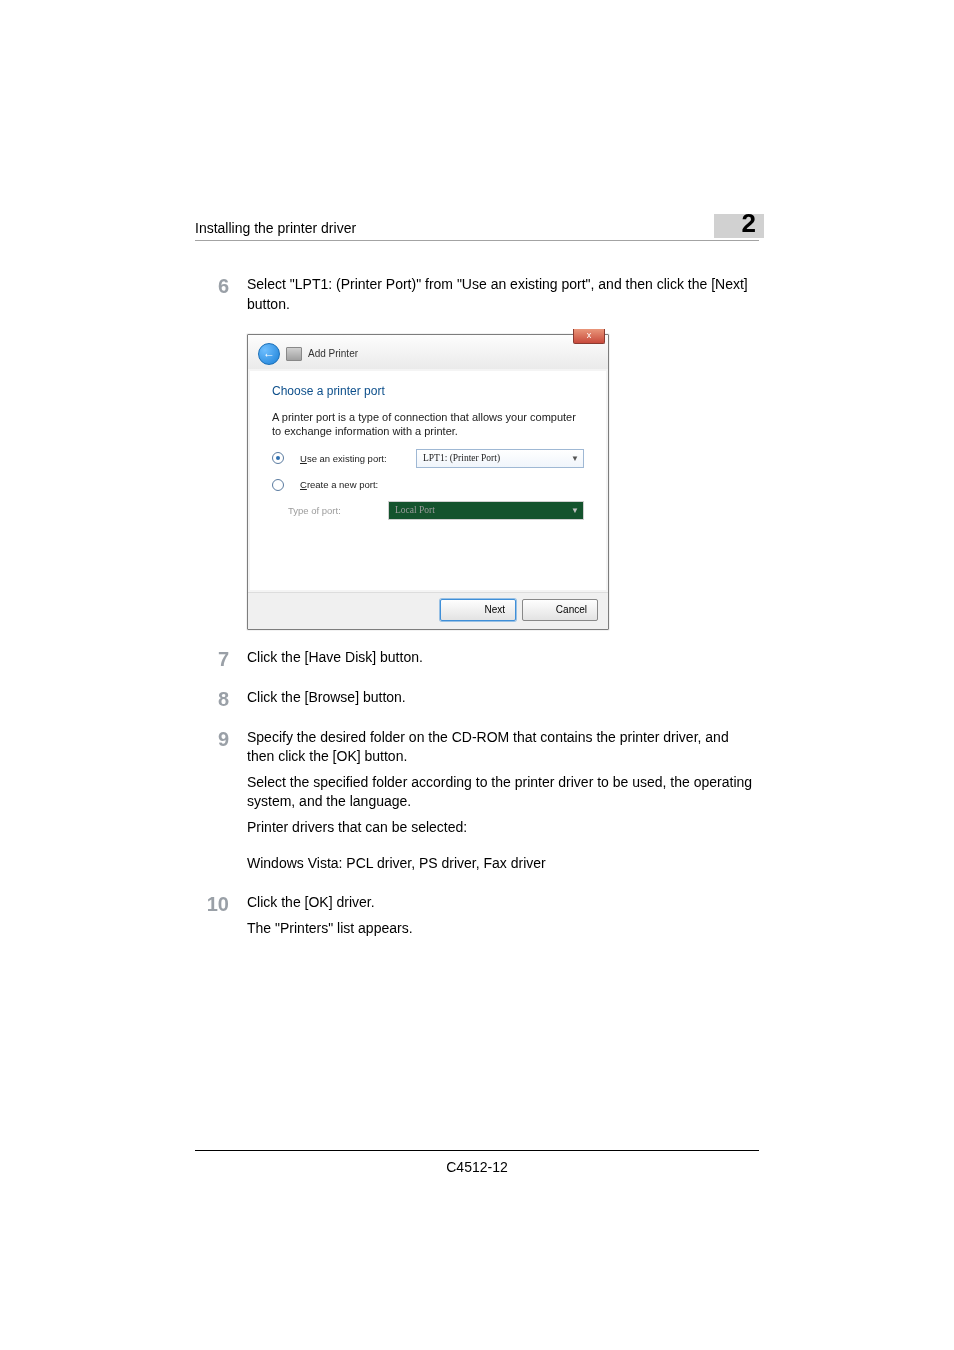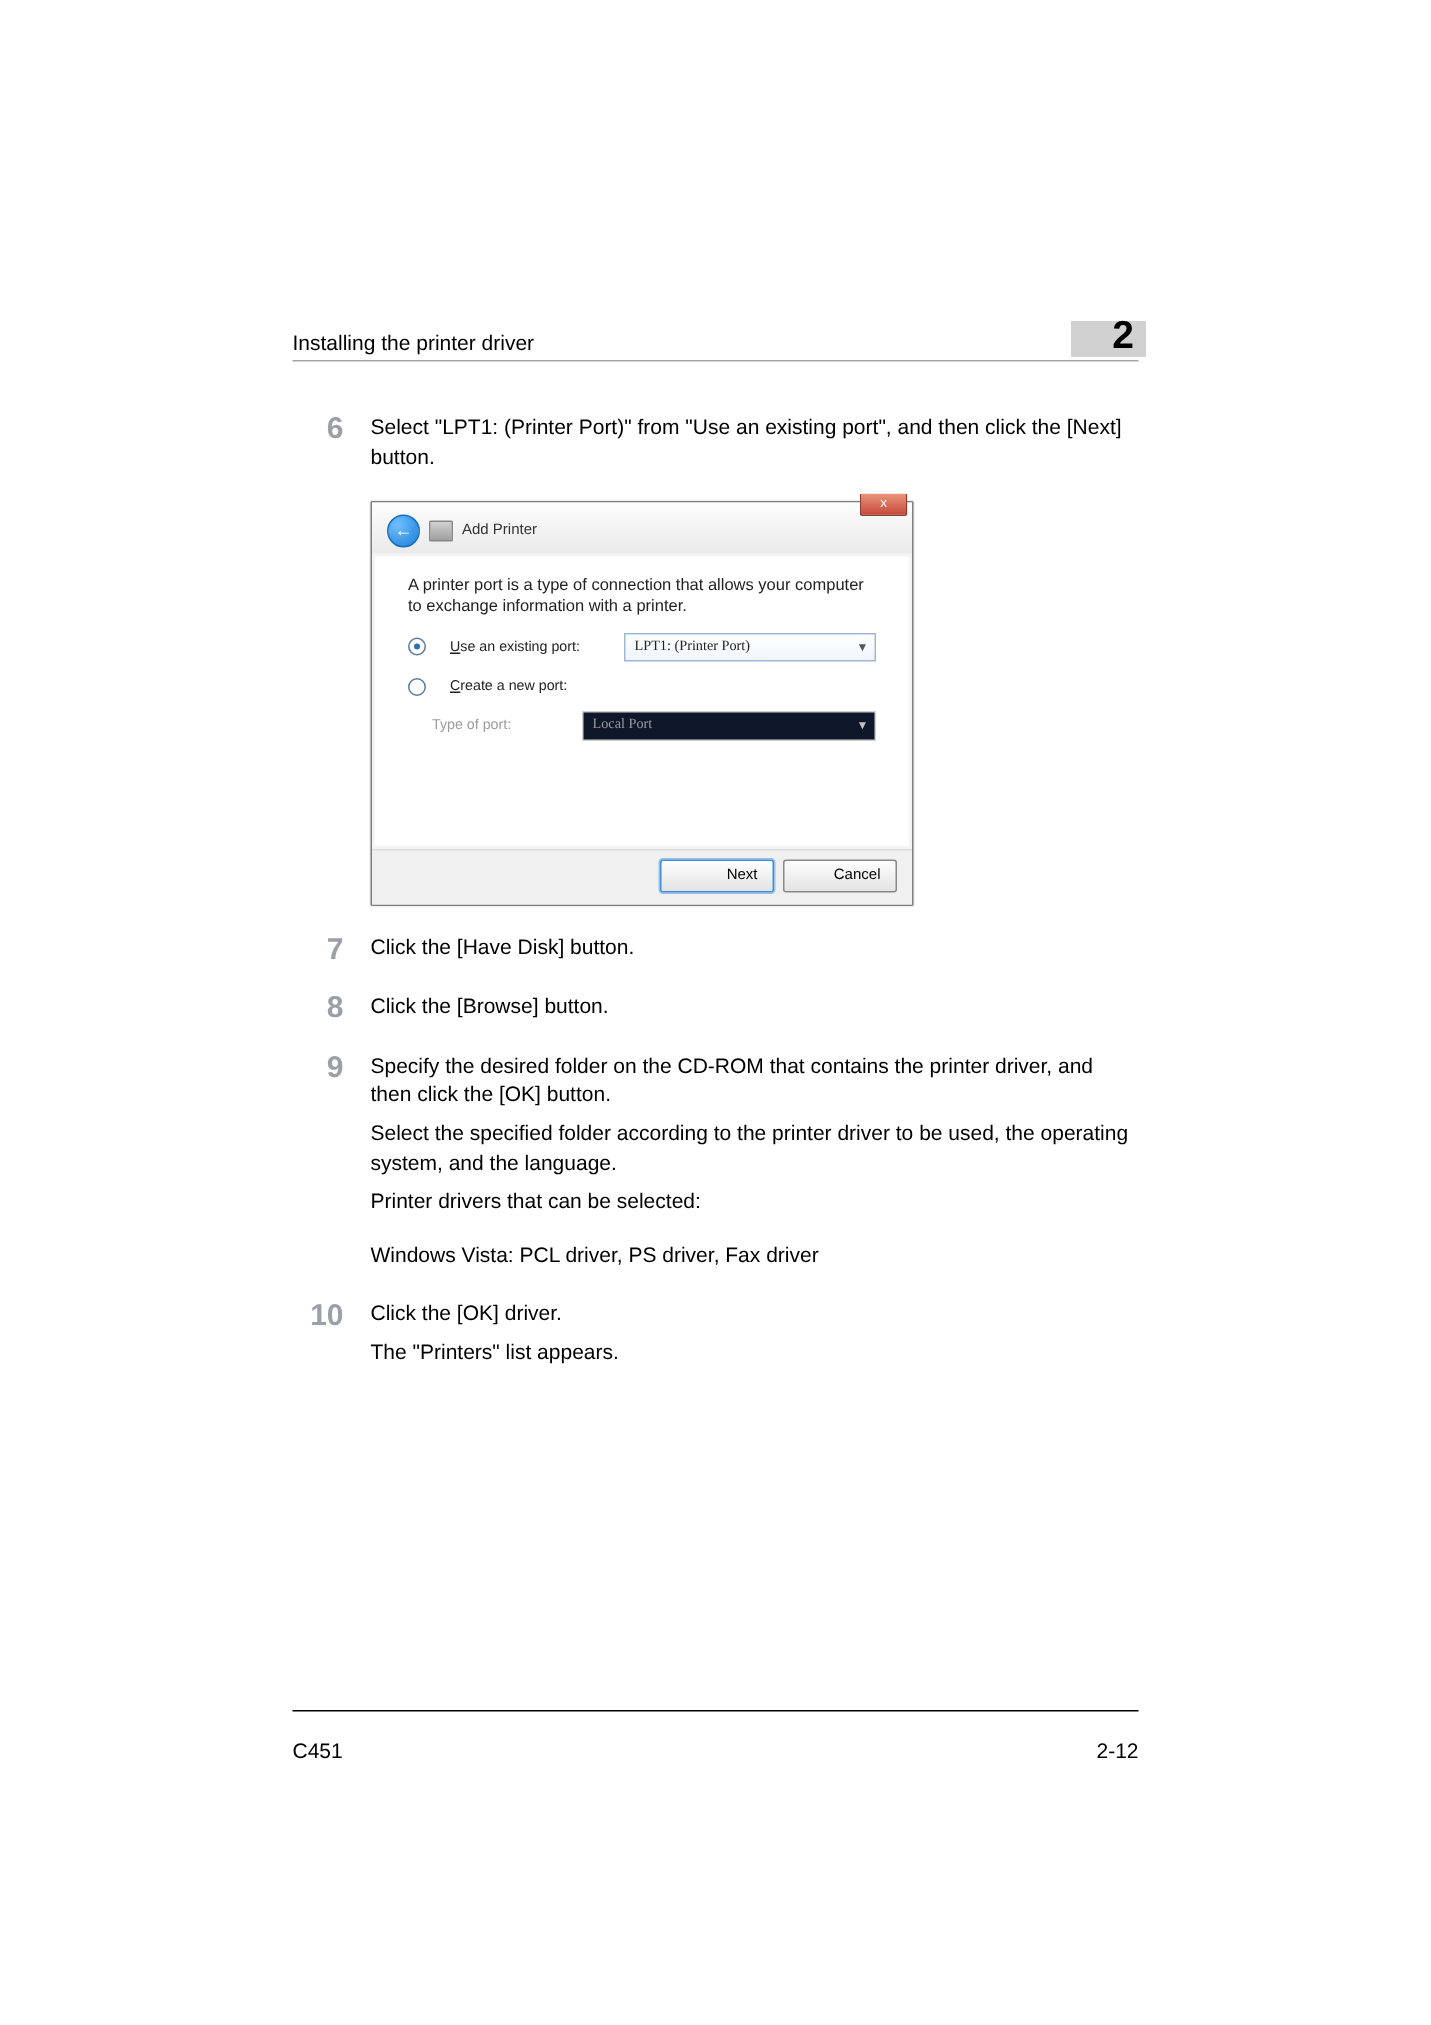--- a/index.html
+++ b/index.html
@@ -190,21 +190,21 @@
     justify-content: space-between;
     border: 1px solid #9fb8d4;
     background: linear-gradient(#fff,#f0f5fb);
     padding: 2px 4px 2px 6px;
     font-size: 9.5px;
     color: #222;
     font-family: Liberation Serif, serif;
   }
   .sel.disabled {
     border-color: #d0d0d0;
-    background: #0f172a;
+    background: #14532d;
     color: #9c9c9c;
   }
   .chev {
     font-size: 8px;
     color: #555;
   }
   .sel.disabled .chev {
     color: #c0c0c0;
   }
   .dlg-footer {
@@ -228,23 +228,23 @@
     border-color: #3f8fd8;
     box-shadow: 0 0 0 1px rgba(63,143,216,0.5);
   }
   
   .page-footer {
     position: absolute;
     left: 195px;
     right: 195px;
     bottom: 175px;
     border-top: 1px solid #000;
-    padding-top: 18px;
-    display: flex;
-    justify-content: space-between;
+    padding-top: 8px;
+    display: flex;
+    justify-content: center;
     font-size: 14px;
   }
 </style>
 </head>
 <body>
 
 <div class="page">
   <div class="hdr">
     <div class="hdr-title">Installing the printer driver</div>
     <div class="hdr-chapter">
@@ -264,20 +264,21 @@
 
     <div class="dialog-wrap">
       <div class="dialog">
         <div class="dlg-close">x</div>
         <div class="dlg-titlebar">
           <div class="back-icon">←</div>
           <div class="printer-icon"></div>
           <div class="dlg-title">Add Printer</div>
         </div>
         <div class="dlg-content">
+          <div class="dlg-heading">Choose a printer port</div>
           <div class="dlg-desc">A printer port is a type of connection that allows your computer to exchange information with a printer.</div>
 
           <div class="opt-row">
             <span class="radio checked"></span>
             <span class="opt-label"><span class="ul">U</span><span>se an existing port:</span></span>
             <span class="sel">
               <span>LPT1: (Printer Port)</span>
               <span class="chev">▼</span>
             </span>
           </div>

